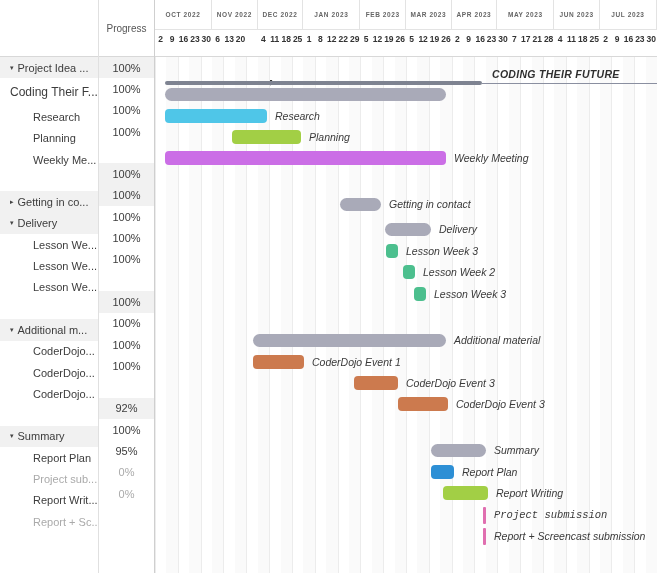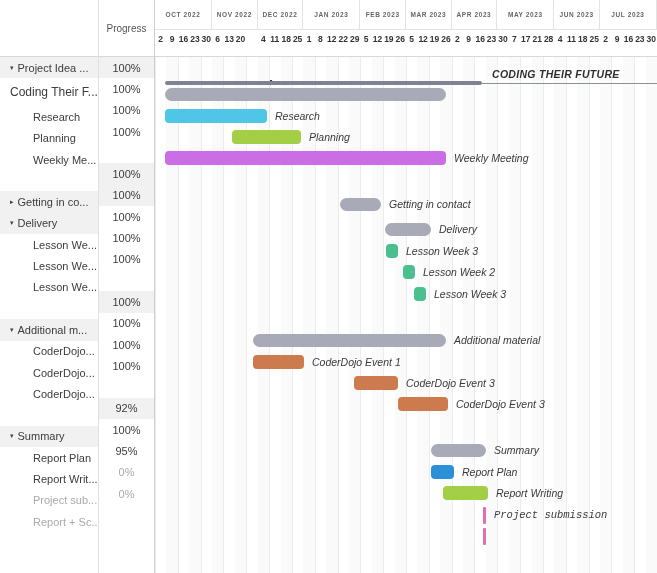--- a/index.html
+++ b/index.html
@@ -135,25 +135,25 @@
           <div class="rowcell name spacer">
             <span></span>
           </div>
           <div class="rowcell name group">
             <span class="caret">▾</span>
             <span>Summary</span>
           </div>
           <div class="rowcell name child">
             <span>Report Plan</span>
           </div>
-          <div class="rowcell name child">
-            <span>Report Writ...</span>
-          </div>
           <div class="rowcell name child dim">
             <span>Project sub...</span>
+          </div>
+          <div class="rowcell name child">
+            <span>Report Writ...</span>
           </div>
           <div class="rowcell name child dim">
             <span>Report + Sc...</span>
           </div>
         </div>
     </div>
 
     <div class="col-prog">
       <div class="hdr-cell tall hdr-prog">Progress</div>
       <div id="prog-rows">
@@ -339,16 +339,17 @@
         <div class="blabel" style="left: 301px; top: 340px;">CoderDojo Event 3</div>
         <div class="bar summary" style="top: 387px; left: 276px; width: 55px;"></div>
         <div class="blabel" style="left: 339px; top: 386px;">Summary</div>
         <div class="bar" style="top: 408px; background: rgb(45, 143, 213); left: 276px; width: 23px;"></div>
         <div class="blabel" style="left: 307px; top: 408px;">Report Plan</div>
         <div class="bar" style="top: 429px; background: rgb(162, 207, 69); left: 288px; width: 45px;"></div>
         <div class="blabel" style="left: 341px; top: 429px;">Report Writing</div>
         <div class="bar milestone" style="top: 450px; background: rgb(224, 111, 176); left: 328px;"></div>
         <div class="blabel" style="left: 339px; top: 451px; font-family: Liberation Mono, monospace;">Project submission</div>
         <div class="bar milestone" style="top: 471px; background: rgb(224, 111, 176); left: 328px;"></div>
+        <div class="blabel" style="left: 339px; top: 472px;">Report + Screencast submission</div>
       </div>
   </div>
 
 </div>
 
 </body></html>

